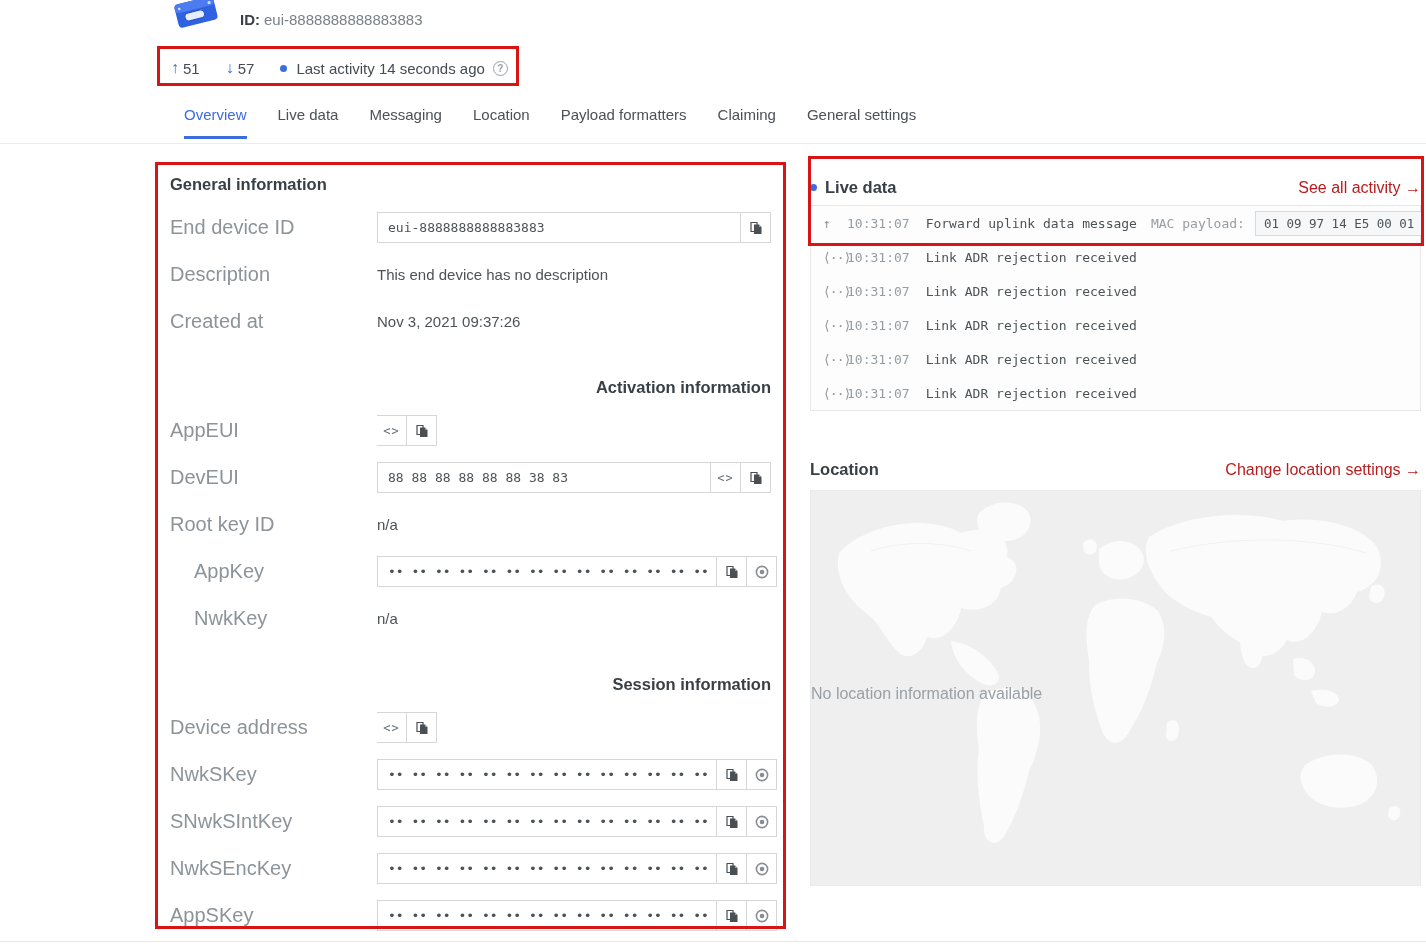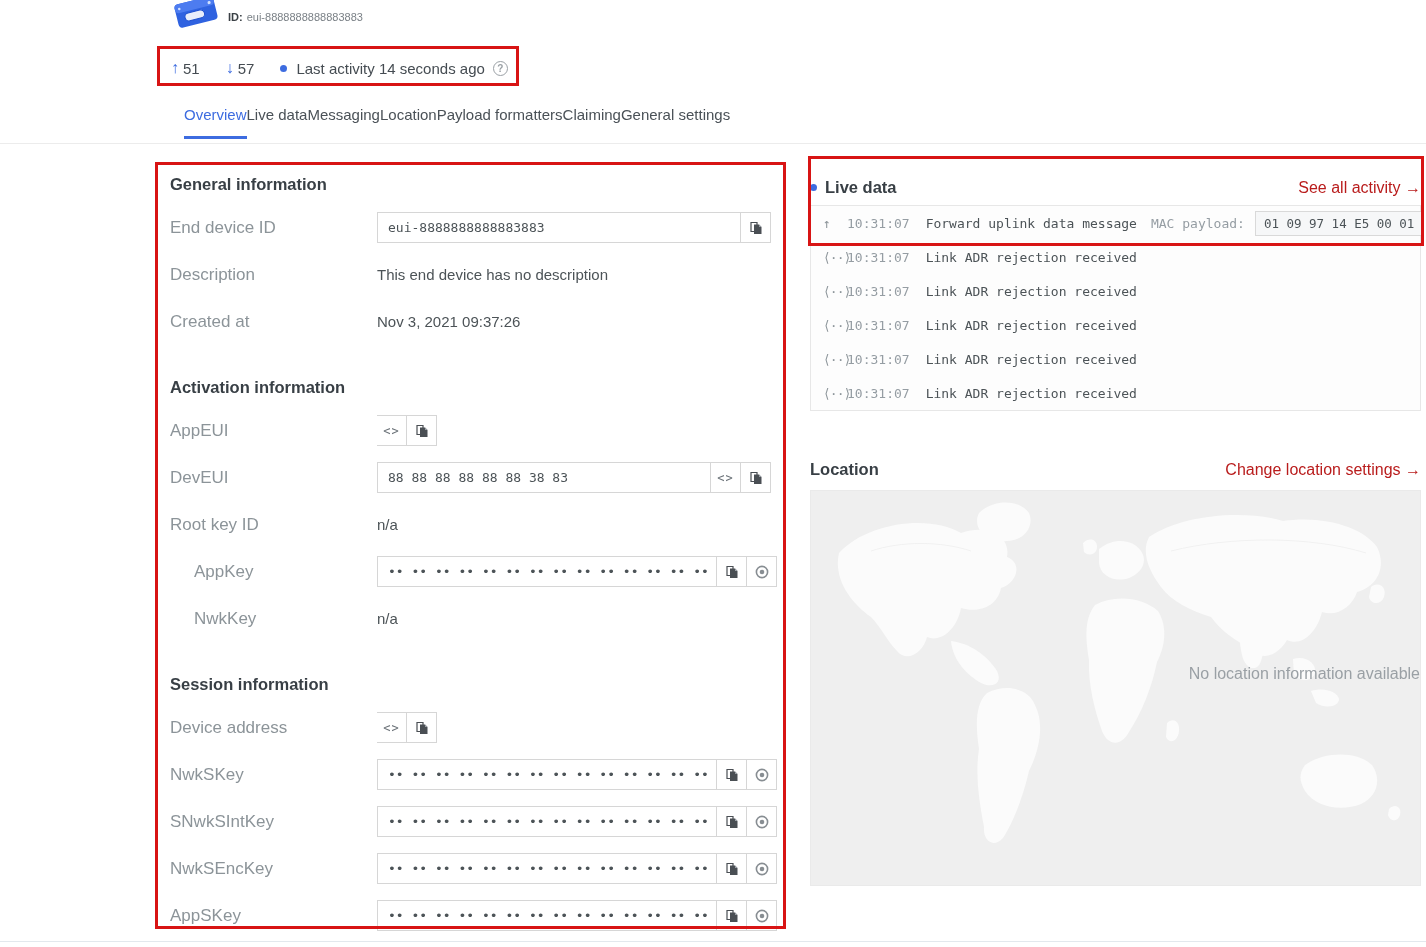--- a/index.html
+++ b/index.html
@@ -10,42 +10,42 @@
     overflow: hidden;
     font-family: "Liberation Sans", sans-serif;
     color: #4c5357;
   }
   .mono { font-family: "DejaVu Sans Mono", "Liberation Mono", monospace; }
 
   
   .device-icon { position:absolute; left:167; top:-6px; left:167px; }
   .title-clip { position:absolute; left:240px; top:0; height:8px; width:760px; overflow:hidden; }
   .title-clip .big-title { margin-top:-24px; font-size:27px; font-weight:bold; color:#1f2329; letter-spacing:12px; white-space:nowrap; }
-  .id-line { position:absolute; left:228px; top:11px; font-size:11px; color:#7a8086; }
+  .id-line { position:absolute; left:240px; top:11px; font-size:15px; color:#7a8086; }
   .id-line b { color:#3a4045; margin-right:4px; }
 
   .counters { position:absolute; left:171px; top:56px; display:flex; align-items:center; height:24px; font-size:15px; color:#454c52; }
   .arrow-up, .arrow-down { color:#3d6ce0; font-size:16px; margin-right:4px; }
   .cnt { margin-right:26px; }
   .act-dot { width:7px; height:7px; border-radius:50%; background:#3d6ce0; margin-right:9px; }
   .help-circle { width:15px; height:15px; border:1.4px solid #9aa0a5; border-radius:50%; color:#9aa0a5;
     font-size:10px; display:flex; align-items:center; justify-content:center; margin-left:8px; font-weight:bold; }
 
   
   .tabbar-line { position:absolute; left:0; top:143px; width:1426px; height:1px; background:#ececec; }
-  .tabbar { position:absolute; left:184px; top:106px; display:flex; font-size:15px; color:#4a5157;justify-content:space-between; }
+  .tabbar { position:absolute; left:184px; top:106px; display:flex; gap:31px; font-size:15px; color:#4a5157;justify-content:space-between; }
   .tab { padding-bottom:13px; border-bottom:3px solid transparent; cursor:pointer; white-space:nowrap; }
   .tab.active { color:#3d6ce0; border-bottom-color:#3d6ce0; }
 
   
   .device-panel { position:absolute; left:155px; top:162px; width:631px; height:896px; padding:12px 15px 0 15px; }
   .sec-heading { font-size:16.5px; font-weight:bold; color:#383f45; line-height:20px; margin-bottom:18px; }
-  .sec-heading.mt { margin-top:40px; }
+  .sec-heading.mt { margin-top:40px;text-align:right; }
   .form-row { display:flex; align-items:center; height:31px; margin-bottom:16px; }
-  .form-label { width:207px; font-size:17px; color:#8c9499; flex-shrink:0; }
+  .form-label { width:207px; font-size:20px; color:#8c9499; flex-shrink:0; }
   .form-label.indent { padding-left:24px; }
   .plain-value { font-size:15px; color:#4c5357; }
   .value-group { display:flex; width:400px; height:31px; }
   .tti-input { flex:1; min-width:0; border:1px solid #d6d6d6; background:#fff; display:flex; align-items:center;
     padding:0 10px; font-size:13px; color:#4c5357; white-space:nowrap; overflow:hidden; }
   .btn-cell { width:30px; flex-shrink:0; border:1px solid #d6d6d6; border-left:none; background:#fff;
     display:flex; align-items:center; justify-content:center; cursor:pointer; }
   .code-glyph { font-family:"DejaVu Sans Mono", monospace; font-size:12px; color:#6b7278; letter-spacing:1px; }
 
   svg.ic { display:block; }
@@ -62,21 +62,21 @@
   .ev-icon { width:24px; color:#8e969b; font-size:13px; flex-shrink:0; letter-spacing:-1px; }
   .ev-time { color:#959da3; margin-right:16px; }
   .ev-msg { color:#4c5357; }
   .ev-detail-label { color:#959da3; margin-left:14px; }
   .ev-detail-box { margin-left:10px; margin-right:-14px; flex-shrink:0; width:168px; overflow:hidden;
     border:1px solid #d9d9d9; background:#f6f7f8; padding:4px 8px; color:#4c5357; font-size:12.5px; }
 
   .location-header { position:absolute; left:810px; top:460px; width:611px; display:flex; align-items:center; }
   .map-box { position:absolute; left:810px; top:490px; width:611px; height:396px; background:#efefef; overflow:hidden; border:1px solid #eaeaea; }
   .map-box svg { position:absolute; left:0; top:0; }
-  .map-empty { position:absolute; left:0; top:174px; width:100%; text-align:right; font-size:16px; color:#9aa0a5; }
+  .map-empty { position:absolute; left:0; top:194px; width:100%; text-align:left; font-size:16px; color:#9aa0a5; }
 
   
   .annot { position:absolute; border:3px solid #d81414; pointer-events:none; z-index:50; }
   .annot1 { left:157px; top:46px; width:362px; height:40px; }
   .annot2 { left:155px; top:162px; width:631px; height:767px; }
   .annot3 { left:808px; top:156px; width:616px; height:90px; }
 
   .footer-line { position:absolute; left:0; top:941px; width:1426px; height:1px; background:#e3e8ed; }
 </style>
 </head>

